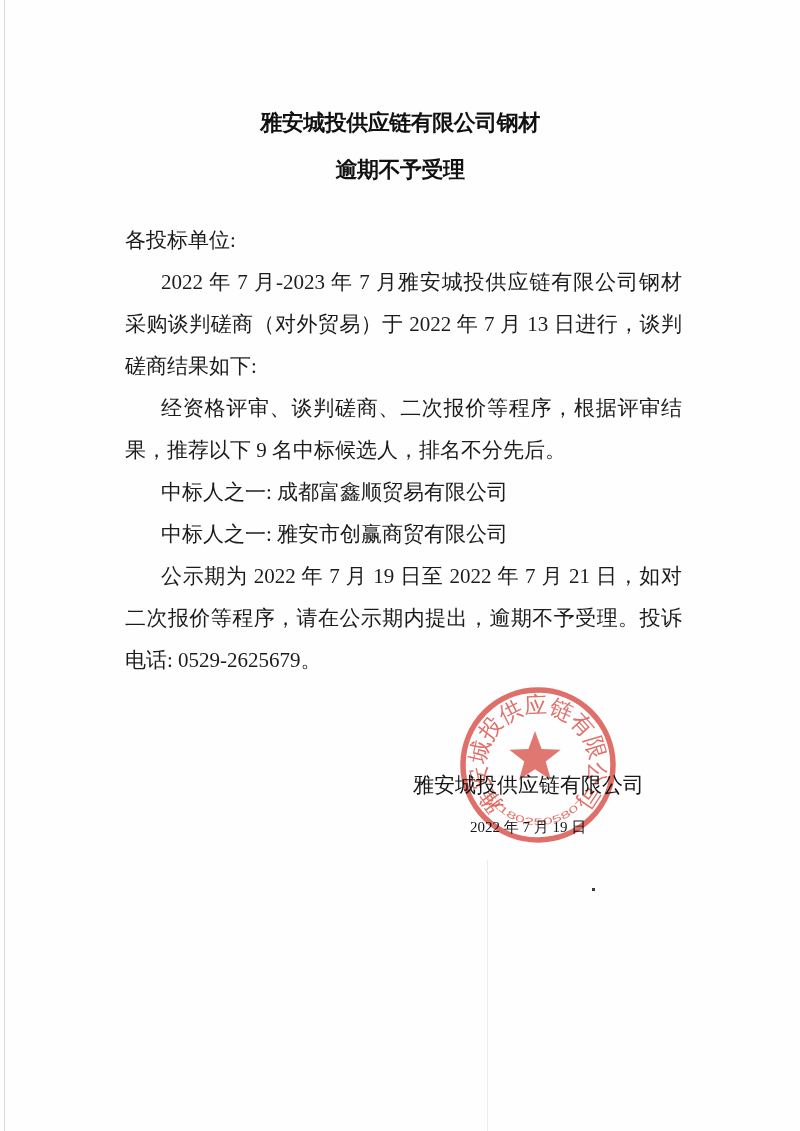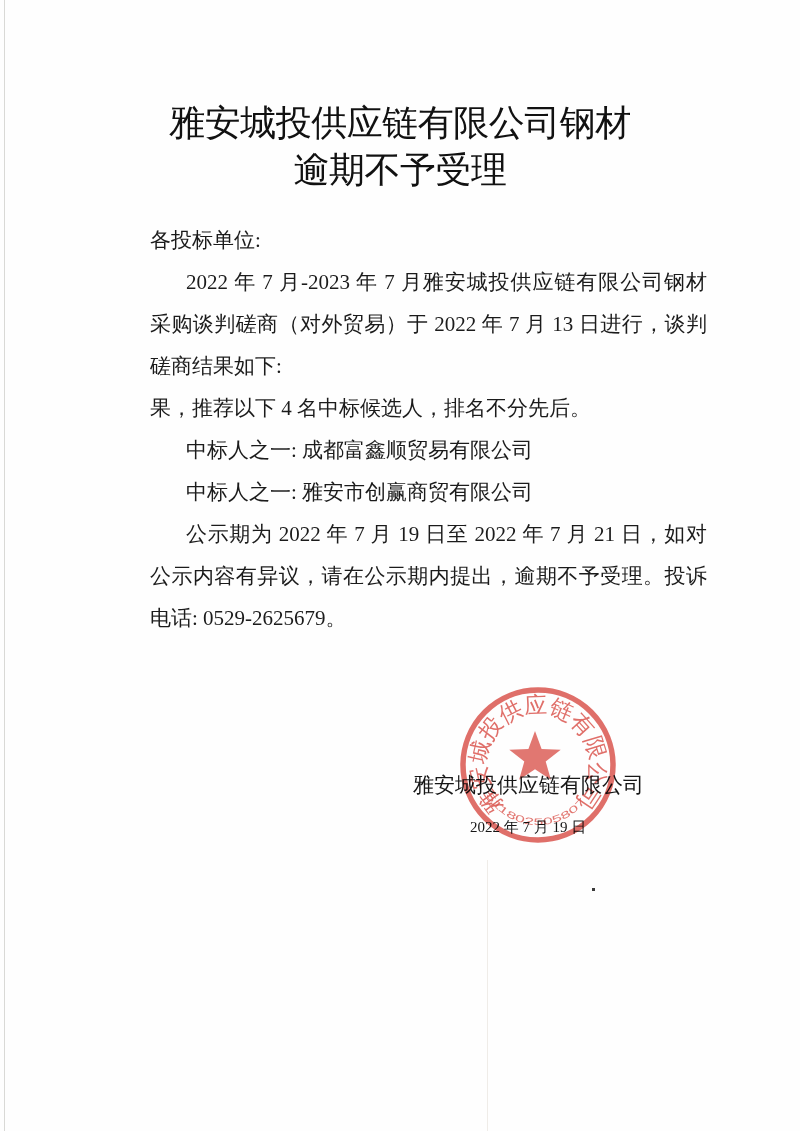--- a/index.html
+++ b/index.html
@@ -23,29 +23,29 @@
   }
   .speck {
     position: absolute; left: 592px; top: 888px; width: 3px; height: 3px;
     background: #3a3a3a;
   }
   
   .title-block {
     position: absolute; left: 0; top: 99px; width: 800px;
     text-align: center;
     font-family: "Liberation Sans", "DejaVu Sans", sans-serif;
-    font-weight: 400;
-    font-size: 36px;
+    font-weight: 700;
+    font-size: 22px;
     letter-spacing: -0.5px;
     line-height: 47px;
     color: #111;
   }
   
   .body-block {
-    position: absolute; left: 150px; top: 219px; width: 557px;
+    position: absolute; left: 125px; top: 219px; width: 557px;
     font-size: 21px;
     line-height: 42px;
     color: #1b1b1b;
   }
   .line { white-space: nowrap; }
   .indent { text-indent: 36px; }
   .just { text-align: justify; text-align-last: justify; }
   
   .sig-company {
     position: absolute; left: 413px; top: 772px; width: 240px;
@@ -74,25 +74,26 @@
   <div class="title-block">
     <div>雅安城投供应链有限公司钢材</div>
     <div>逾期不予受理</div>
   </div>
 
   <div class="body-block">
     <div class="line">各投标单位:</div>
     <div class="line indent just">2022 年 7 月-2023 年 7 月雅安城投供应链有限公司钢材</div>
     <div class="line just">采购谈判磋商（对外贸易）于 2022 年 7 月 13 日进行，谈判</div>
     <div class="line">磋商结果如下:</div>
-    <div class="line">果，推荐以下 4 名中标候选人，排名不分先后。</div>
+    <div class="line indent just">经资格评审、谈判磋商、二次报价等程序，根据评审结</div>
+    <div class="line">果，推荐以下 9 名中标候选人，排名不分先后。</div>
     <div class="line indent">中标人之一: 成都富鑫顺贸易有限公司</div>
     <div class="line indent">中标人之一: 雅安市创赢商贸有限公司</div>
     <div class="line indent just">公示期为 2022 年 7 月 19 日至 2022 年 7 月 21 日，如对</div>
-    <div class="line just">公示内容有异议，请在公示期内提出，逾期不予受理。投诉</div>
+    <div class="line just">二次报价等程序，请在公示期内提出，逾期不予受理。投诉</div>
     <div class="line">电话: 0529-2625679。</div>
   </div>
 
   <div class="sig-company">雅安城投供应链有限公司</div>
   <div class="sig-date">2022 年 7 月 19 日</div>
 
   <svg class="seal" viewBox="0 0 200 200" xmlns="http://www.w3.org/2000/svg">
     <circle cx="100" cy="100" r="75" fill="none" stroke="#d8463f" stroke-width="5.5" stroke-opacity="0.85"></circle>
     <polygon points="97,66 103.6,83.9 122.7,84.7 107.7,96.5 112.9,114.8 97,104.2 81.1,114.8 86.3,96.5 71.3,84.7 90.4,83.9" fill="#d8463f" fill-opacity="0.8"></polygon>
     <path id="arcTop" d="M 66.6 139.8 A 52 52 0 1 1 133.4 139.8" fill="none"></path>

